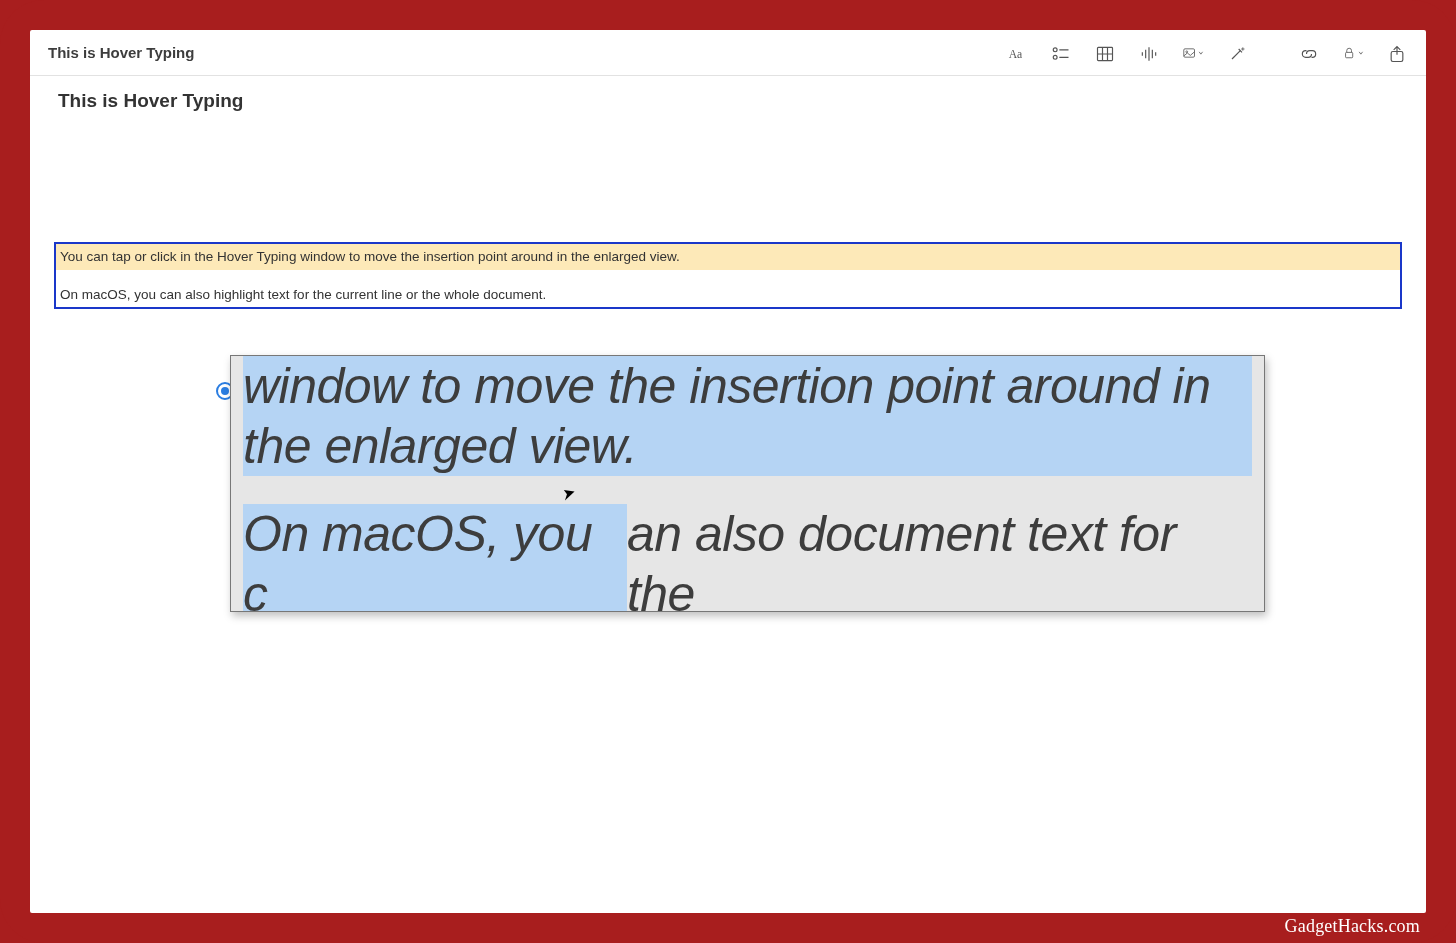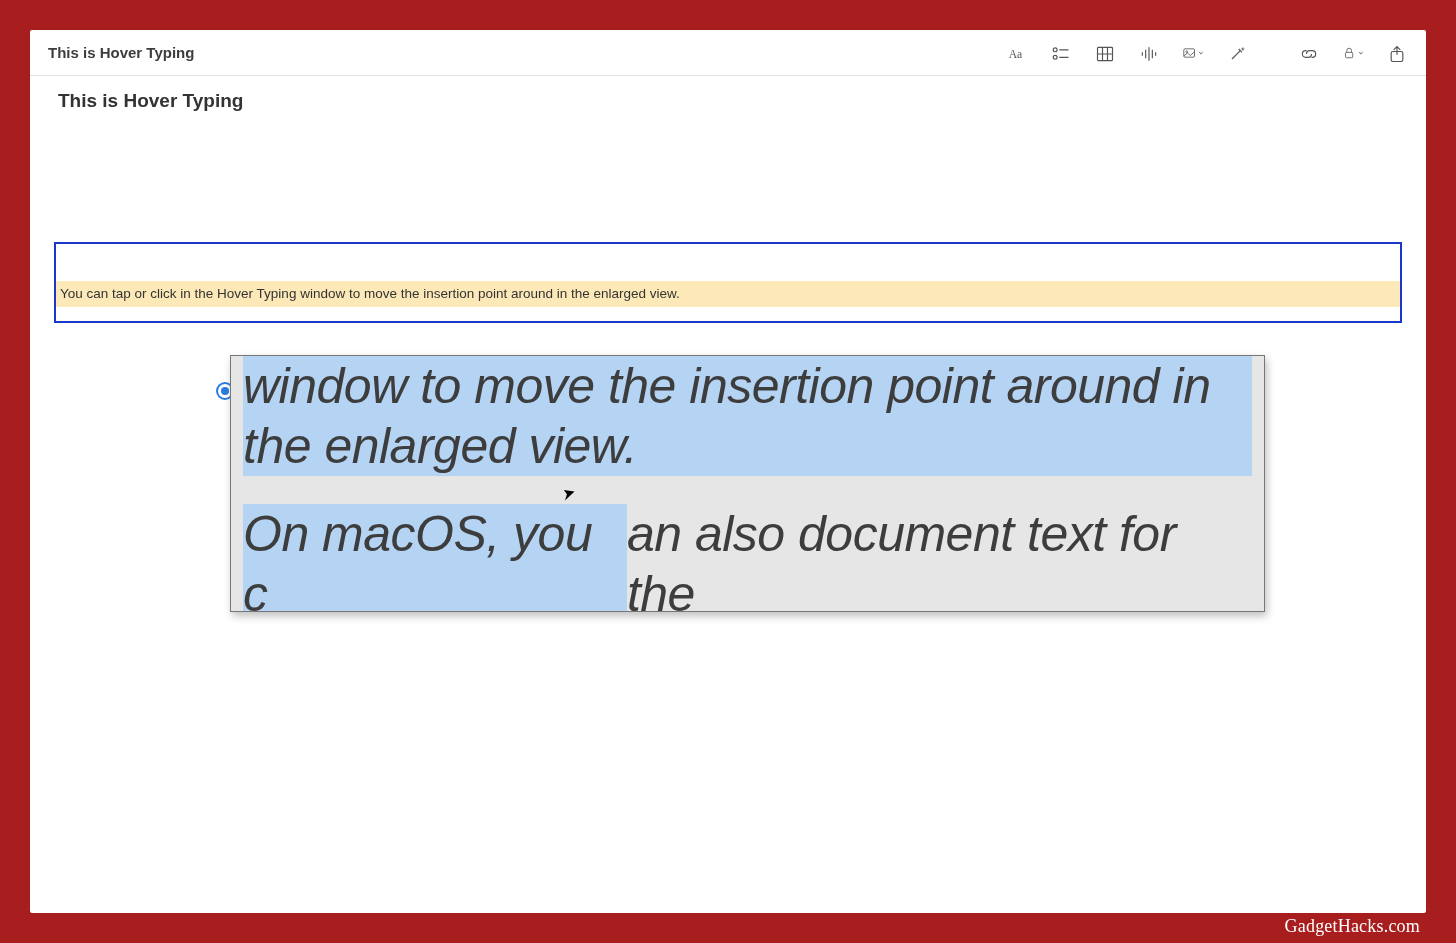--- a/index.html
+++ b/index.html
@@ -66,21 +66,20 @@
     margin: 0 24px;
     border: 2px solid #1a37c9;
     padding: 0;
   }
   .line1 {
     background: #fde9b8;
     padding: 4px 4px;
     font-size: 13.5px;
     color: #333;
     line-height: 1.3;
-    margin-top: 37px;
   }
   .gap-row { height: 14px; }
   .line2 {
     padding: 2px 4px 4px 4px;
     font-size: 13.5px;
     color: #333;
     line-height: 1.3;
   }
 
   
@@ -236,20 +235,21 @@
         </div>
       </div>
     </div>
 
     <div class="doc-area">
       <div class="doc-title">This is Hover Typing</div>
 
       <div class="focus-box">
         <div class="line1">You can tap or click in the Hover Typing window to move the insertion point around in the enlarged view.</div>
         <div class="gap-row"></div>
+        <div class="line2">On macOS, you can also highlight text for the current line or the whole document.</div>
       </div>
 
       <div class="hover-wrapper">
         <div class="hover-handle"></div>
         <div class="hover-panel">
           <div class="hover-content">
             <span class="hl-block1">window to move the insertion point around in the enlarged view.</span>
             <div class="row-flex">
               <span class="hl-seg">On macOS, you c</span>
                 <span class="plain-seg">an also document text for the</span>

